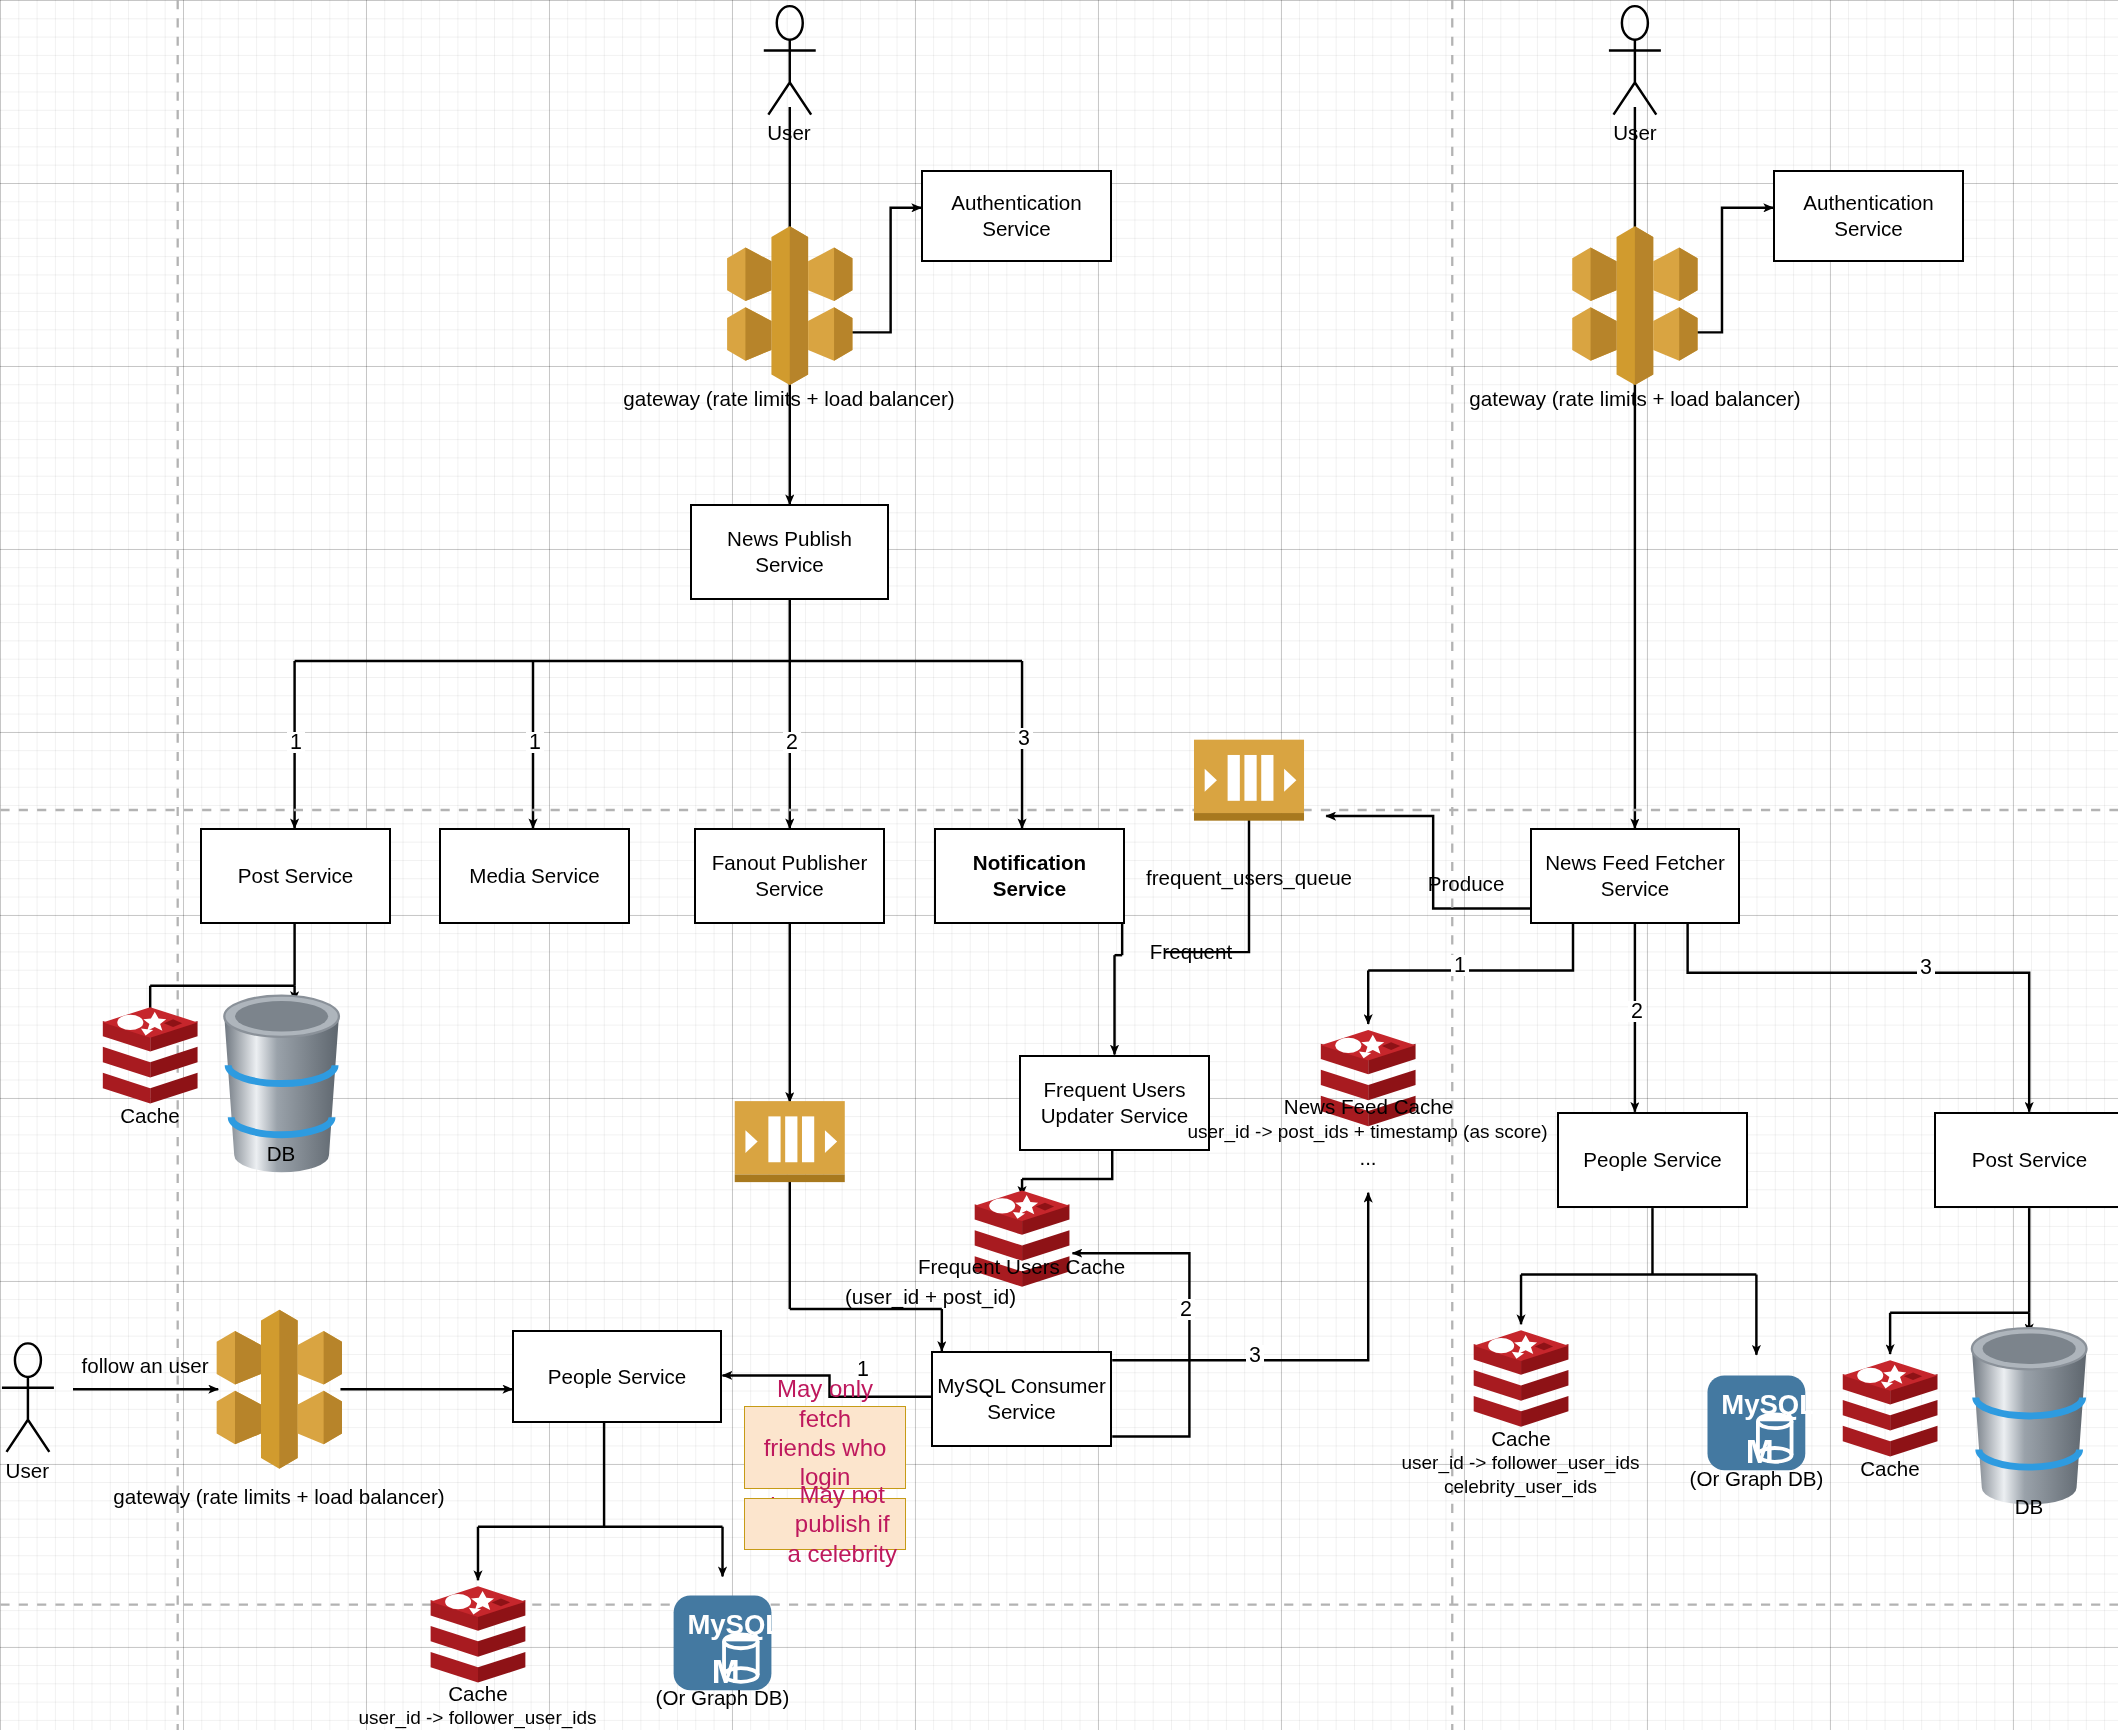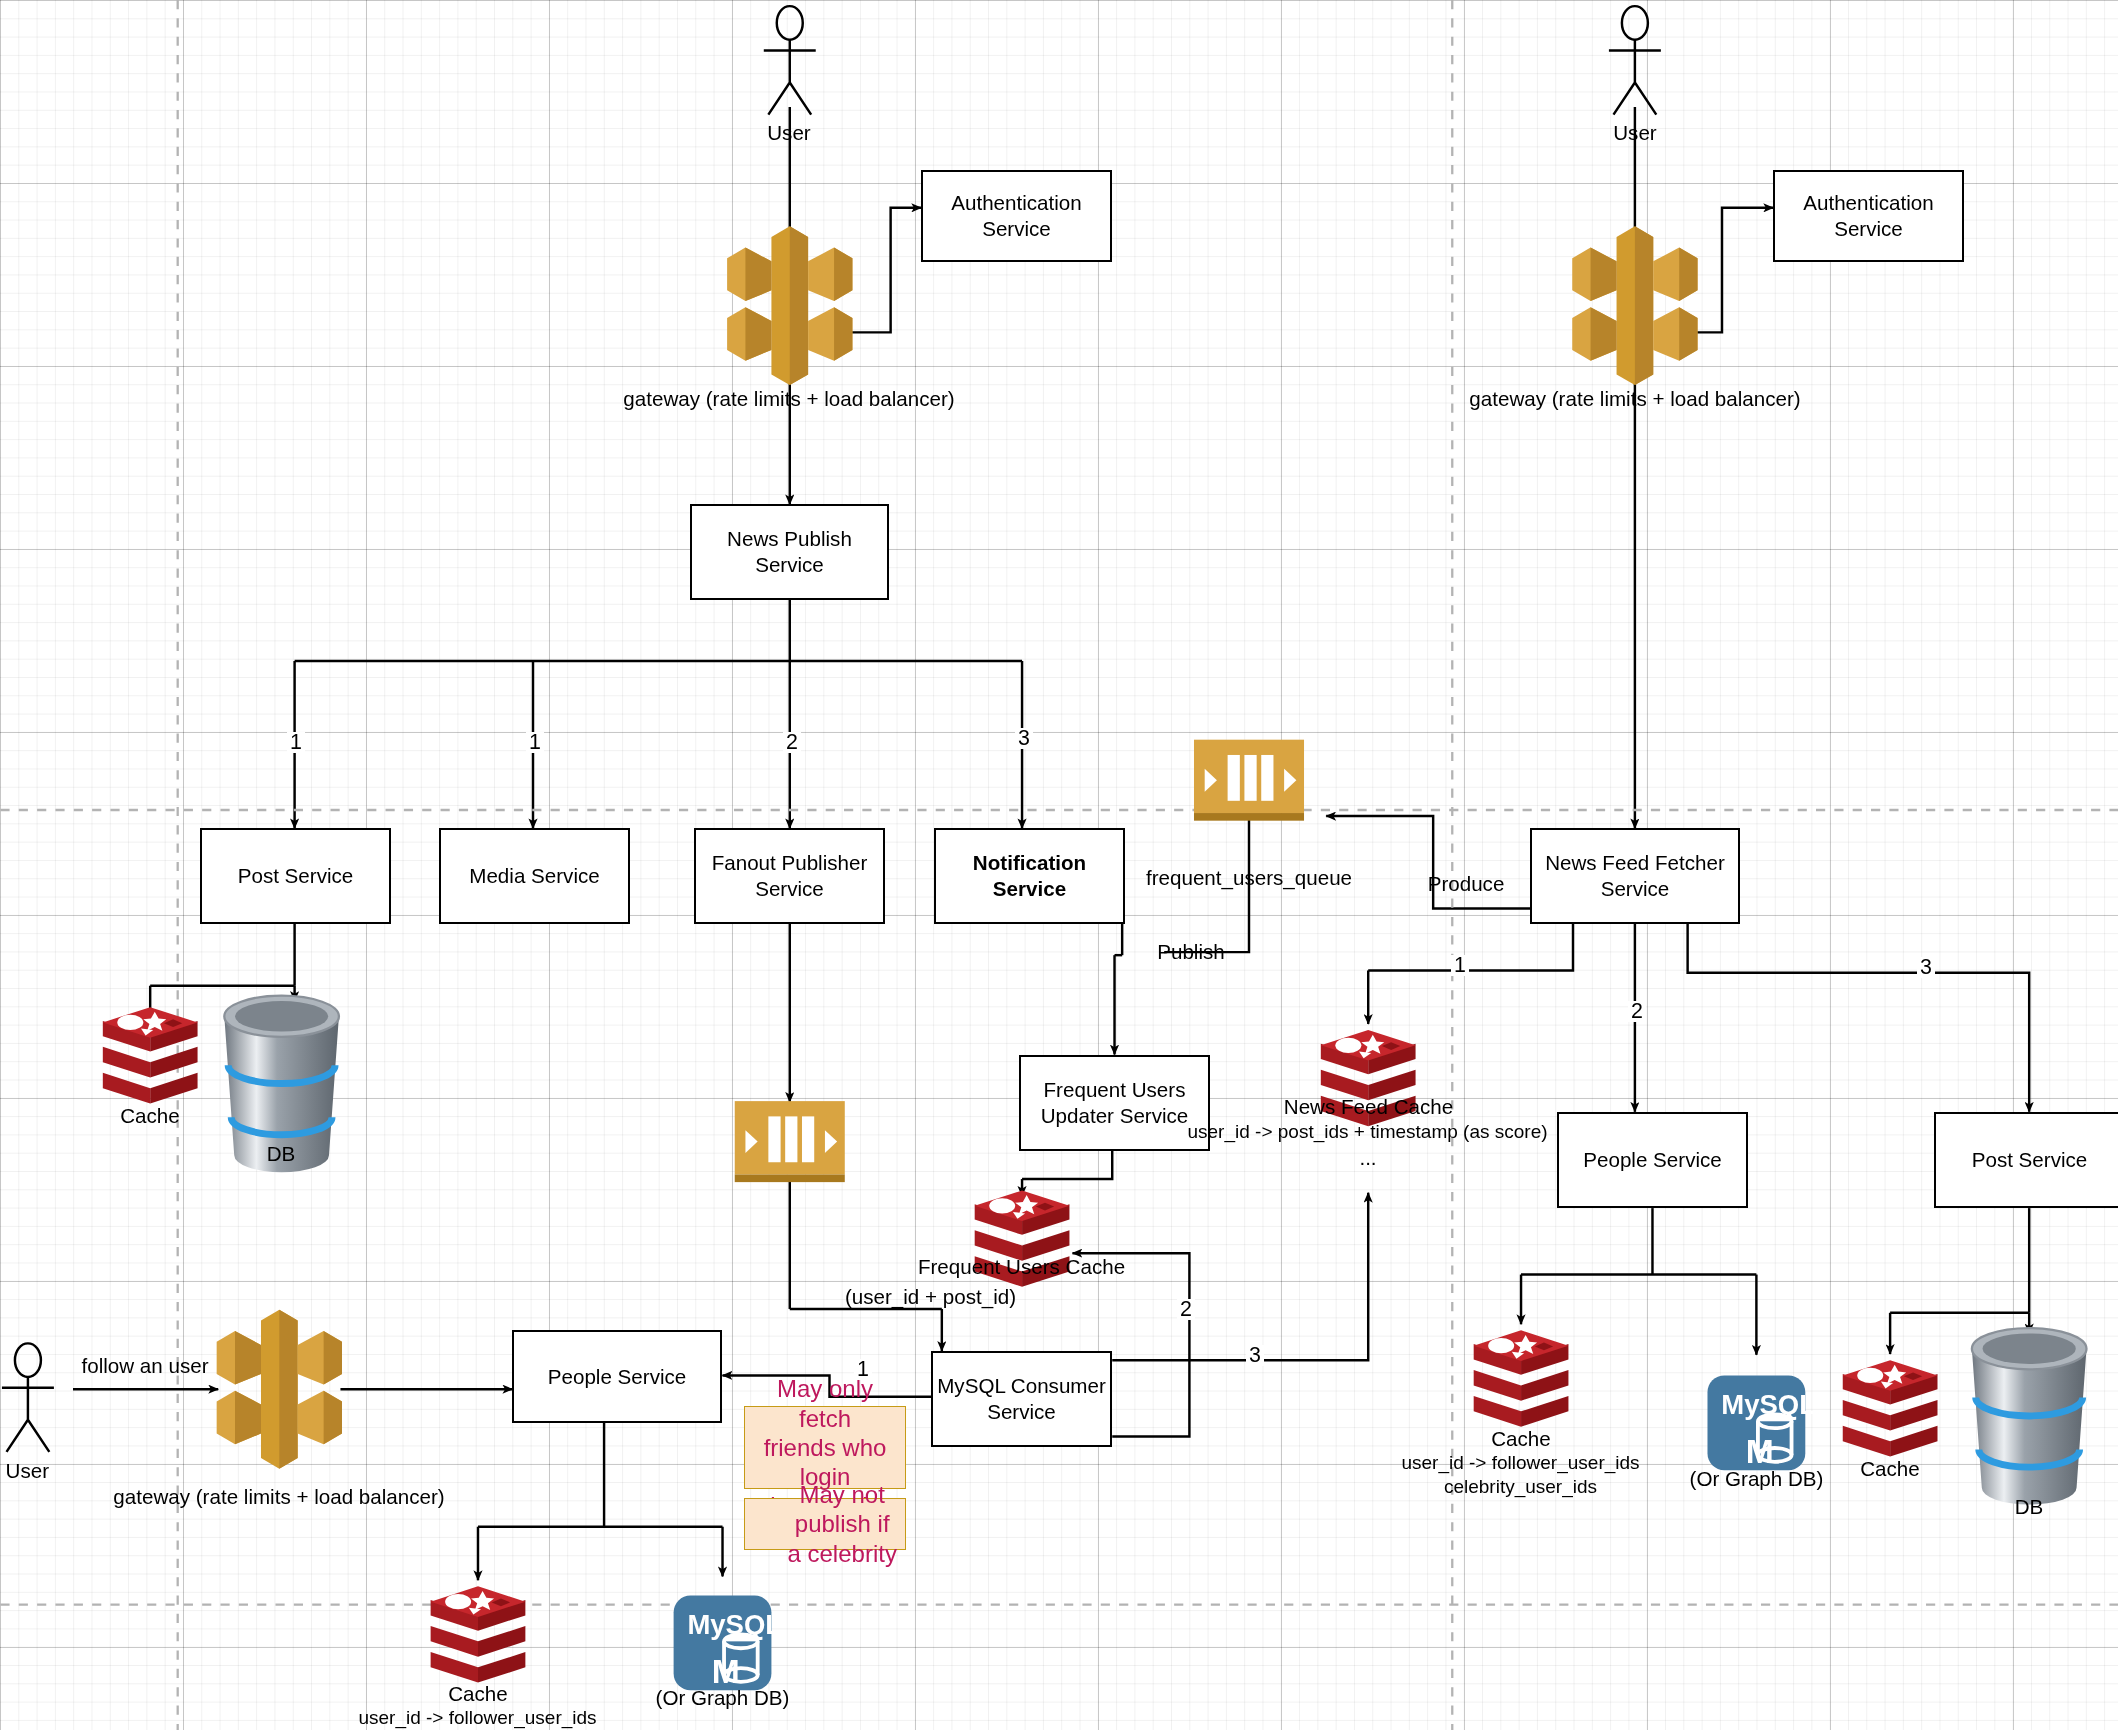--- a/index.html
+++ b/index.html
@@ -435,21 +435,21 @@
   <div class="lbl" style="left:1844px;top:1456px;width:92px;">Cache</div>
   <div class="lbl" style="left:1983px;top:1494px;width:92px;">DB</div>
 
   <div class="num" style="left:287px;top:732px;">1</div>
   <div class="num" style="left:526px;top:732px;">1</div>
   <div class="num" style="left:783px;top:732px;">2</div>
   <div class="num" style="left:1015px;top:728px;">3</div>
 
   <div class="lbl" style="left:61px;top:1353px;width:168px;">follow an user</div>
   <div class="lbl" style="left:1405px;top:871px;width:122px;">Produce</div>
-  <div class="lbl" style="left:1130px;top:939px;width:122px;">Publish</div>
+  <div class="lbl" style="left:1130px;top:939px;width:122px;">Frequent</div>
   <div class="lbl" style="left:816px;top:1284px;width:229px;">(user_id + post_id)</div>
 
   <div class="num" style="left:854px;top:1359px;">1</div>
   <div class="num" style="left:1177px;top:1299px;">2</div>
   <div class="num" style="left:1246px;top:1345px;">3</div>
 
   <div class="num" style="left:1451px;top:955px;">1</div>
   <div class="num" style="left:1628px;top:1001px;">2</div>
   <div class="num" style="left:1917px;top:957px;">3</div>
 

